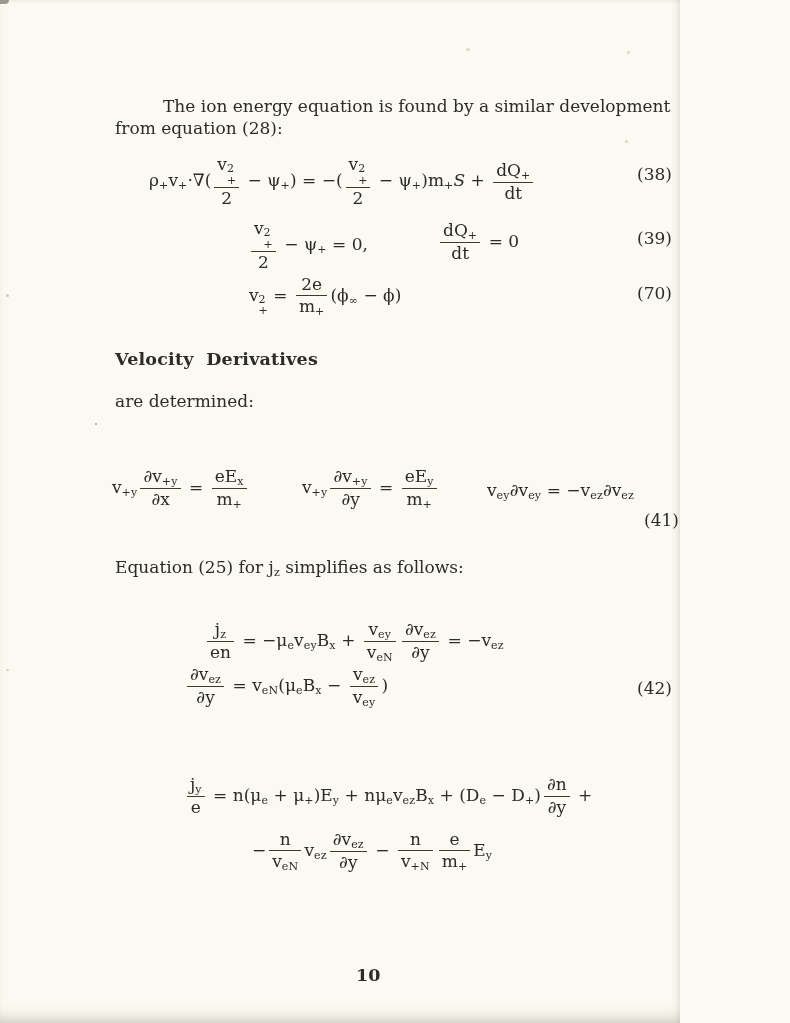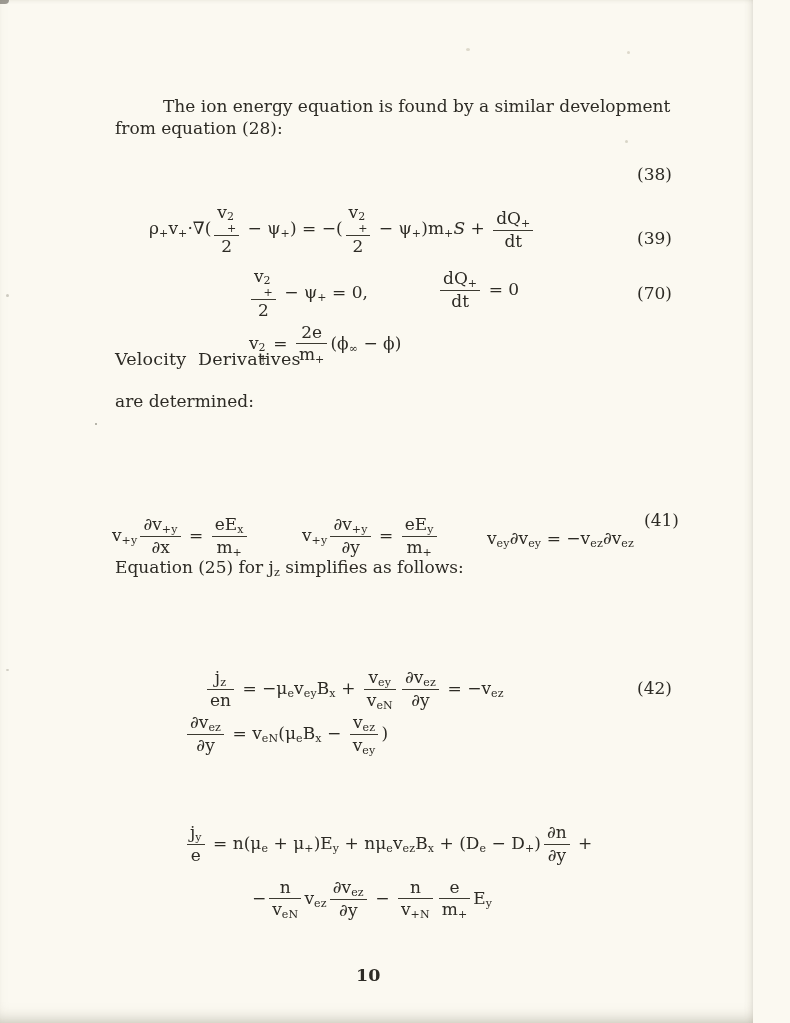--- a/index.html
+++ b/index.html
@@ -1,33 +1,33 @@
 <!DOCTYPE html>
 <html><head>
 <meta charset="utf-8">
 <style>
   html,body{margin:0;padding:0;background:#fbf9f1;}
   .page{
-    position:relative;width:753px;height:1023px;background:#fbf9f1;
+    position:relative;width:680px;height:1023px;background:#fbf9f1;
     font-family:"DejaVu Serif","Liberation Serif",serif;color:#2d2b25;
     overflow:hidden;
   }
   .edge-shade{
     position:absolute;left:0;top:0;right:0;bottom:0;pointer-events:none;
     box-shadow:inset 0 -12px 16px -10px rgba(110,105,85,.38),
                inset -5px 0 8px -5px rgba(110,105,85,.22),
                inset 0 3px 5px -4px rgba(110,105,85,.18);
   }
   .para{position:absolute;font-size:17px;line-height:22px;}
   .line{white-space:nowrap;}
   .indent1{text-indent:48px;}
   .indent2{text-indent:60px;}
   .pad12{padding-left:12px;}
-  .heading{position:absolute;font-weight:normal;font-size:17.5px;white-space:pre;letter-spacing:.2px;}
-  .eq{position:absolute;font-size:17px;white-space:nowrap;margin-top:48px;}
+  .heading{position:absolute;font-weight:bold;font-size:17.5px;white-space:pre;letter-spacing:.2px;}
+  .eq{position:absolute;font-size:17px;white-space:nowrap;}
   .eqlabel{position:absolute;font-size:17px;}
   .pagenum{position:absolute;font-size:17.5px;font-weight:bold;}
   sub{font-size:11px;line-height:1;vertical-align:-3px;letter-spacing:.2px;}
   .ss{display:inline-flex;flex-direction:column;align-items:flex-start;
       vertical-align:-2px;font-size:11px;line-height:1.05;}
   .frac{display:inline-block;text-align:center;vertical-align:middle;margin:0 3px;line-height:1.12;}
   .frac .num{display:block;padding:0 3px 1px;}
   .frac .den{display:block;border-top:1.4px solid #3c3a31;padding:1px 3px 0;}
   i.t{font-style:italic;}
   .speck{position:absolute;border-radius:50%;pointer-events:none;}

